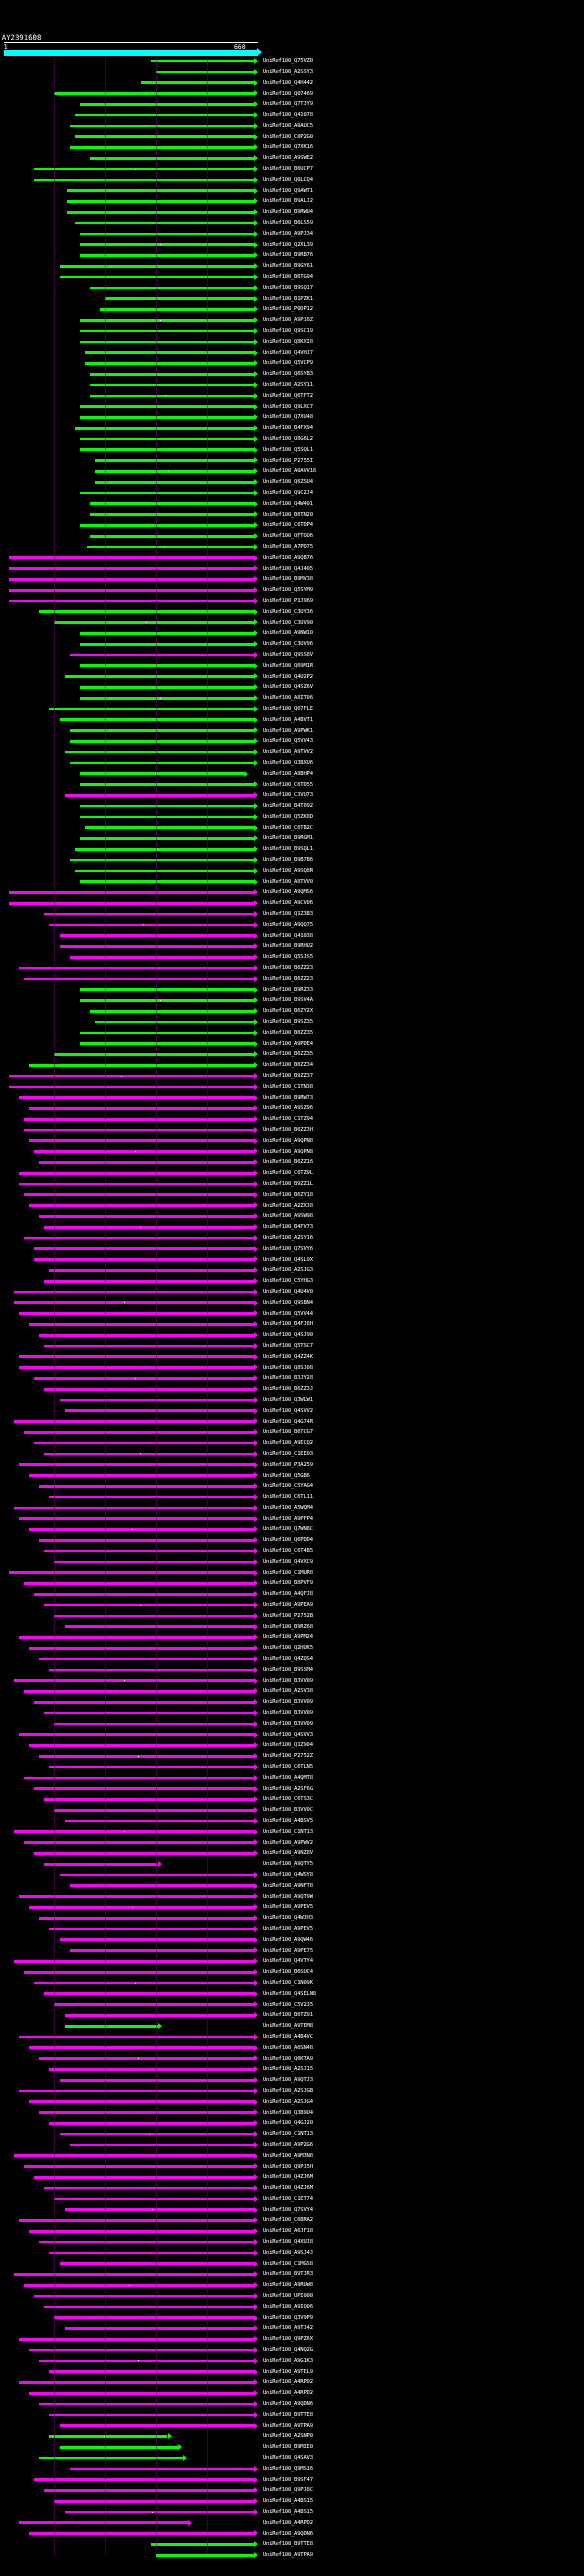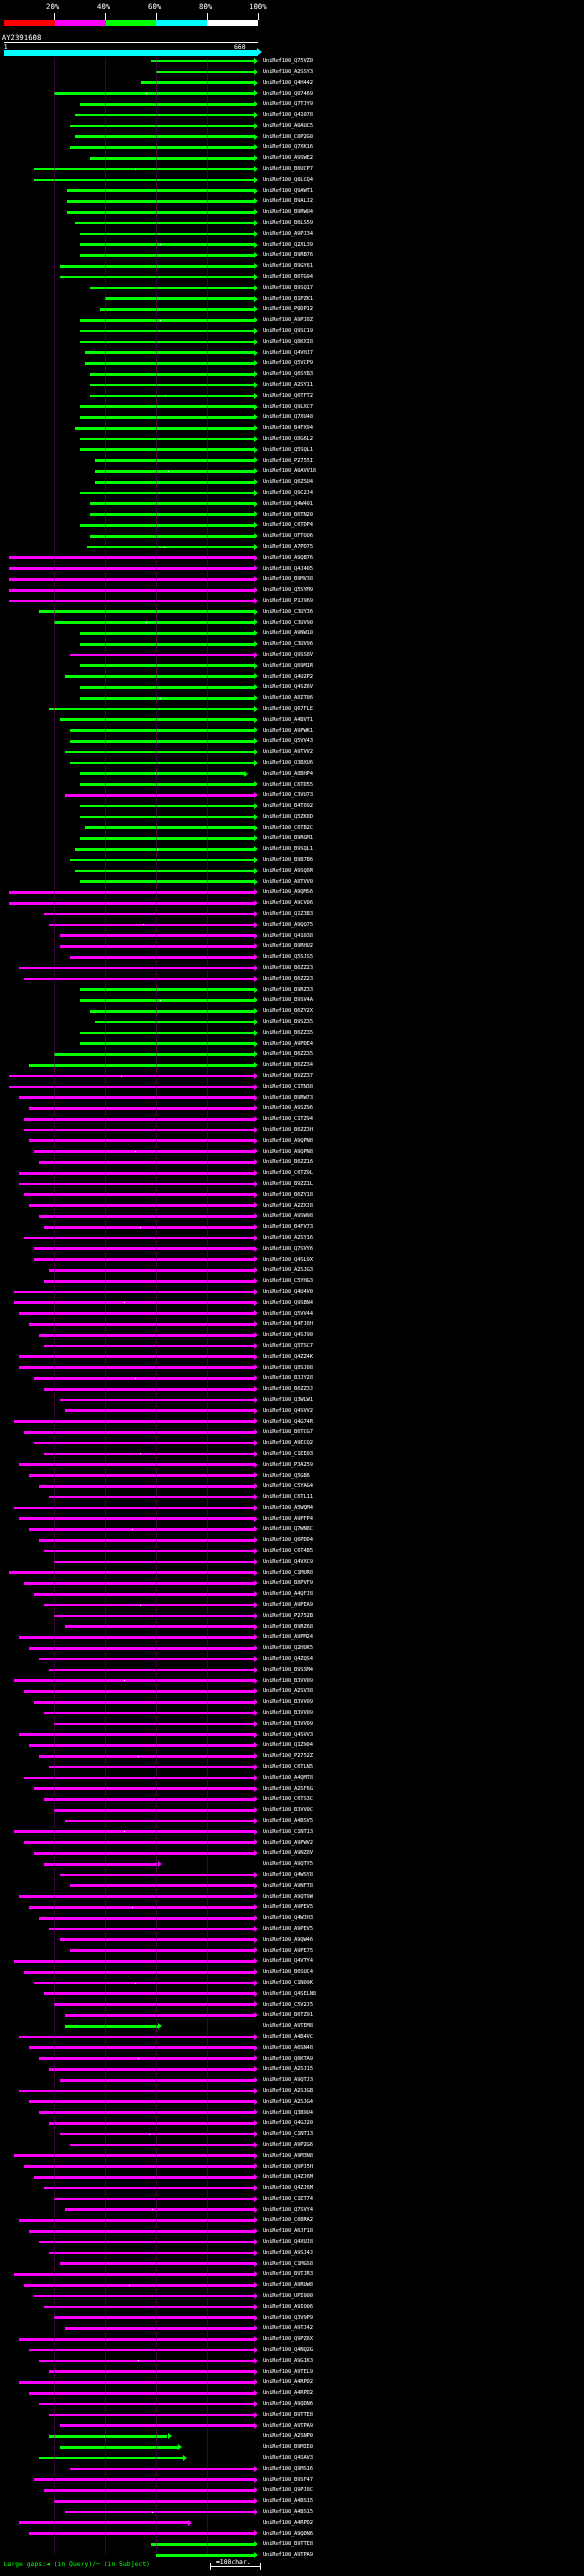--- a/index.html
+++ b/index.html
@@ -44,39 +44,20 @@
   #footertext{position:absolute;left:3.7px;top:3.7px;font-size:6.4px;color:#0f0;}
   #footerscale{position:absolute;left:210px;top:10px;width:51px;height:0.9px;background:#fff;}
   #footerscale .cap{position:absolute;top:-2.7px;width:0.9px;height:6.4px;background:#fff;}
   #footerscalelabel{position:absolute;left:216px;top:1.8px;font-size:6.4px;color:#fff;}
 </style>
 </head>
 <body>
 
 <div class="wrap">
 
-  <div id="ruler">
-    <div id="scalebar">
-        <div style="left: 0px; width: 51px; background: rgb(255, 0, 0);"></div>
-        <div style="left: 51px; width: 51px; background: rgb(255, 0, 255);"></div>
-        <div style="left: 102px; width: 51px; background: rgb(0, 255, 0);"></div>
-        <div style="left: 152px; width: 51px; background: rgb(0, 255, 255);"></div>
-        <div style="left: 203px; width: 51px; background: rgb(255, 255, 255);"></div>
-      </div>
-  <div class="tickline" style="left: 54px;"></div>
-      <div class="ticklabel" style="left: 46px;">20%</div>
-      <div class="tickline" style="left: 105px;"></div>
-      <div class="ticklabel" style="left: 97px;">40%</div>
-      <div class="tickline" style="left: 156px;"></div>
-      <div class="ticklabel" style="left: 148px;">60%</div>
-      <div class="tickline" style="left: 207px;"></div>
-      <div class="ticklabel" style="left: 199px;">80%</div>
-      <div class="tickline" style="left: 258px;"></div>
-      <div class="ticklabel" style="left: 249px;">100%</div>
-    </div>
 
   <div id="querylabel">AY2391608</div>
   <div id="queryaxis"></div>
   <div id="qstart">1</div>
   <div id="qend">660</div>
   <div id="querybar">
       <span class="arrow"></span>
     </div>
 
   <div id="rows">
@@ -1268,26 +1249,18 @@
         <div class="tip" style="left: 254px; border-left: 4.6px solid rgb(0, 255, 0);"></div>
         <div class="lbl">UniRef100_B9TTE8</div>
       </div>
       <div class="row" style="height: 10.8px;">
         <div class="seg" style="left: 156px; width: 98px; background: rgb(0, 255, 0);"></div>
         <div class="tip" style="left: 254px; border-left: 4.6px solid rgb(0, 255, 0);"></div>
         <div class="lbl">UniRef100_A9TPA9</div>
       </div>
     </div>
 
-  <div id="footer">
-    <div id="footertext">Large gaps:◄ (in Query)/─ (in Subject)</div>
-    <div id="footerscale">
-      <span class="cap" style="left:0"></span>
-      <span class="cap" style="right:0"></span>
-    </div>
-    <div id="footerscalelabel">=100char.</div>
-  </div>
 <div class="vgrid" style="left: 54px; top: 58px; height: 2496px;"></div>
     <div class="vgrid" style="left: 105px; top: 58px; height: 2496px;"></div>
     <div class="vgrid" style="left: 156px; top: 58px; height: 2496px;"></div>
     <div class="vgrid" style="left: 207px; top: 58px; height: 2496px;"></div>
   </div>
 
 
 </body></html>

